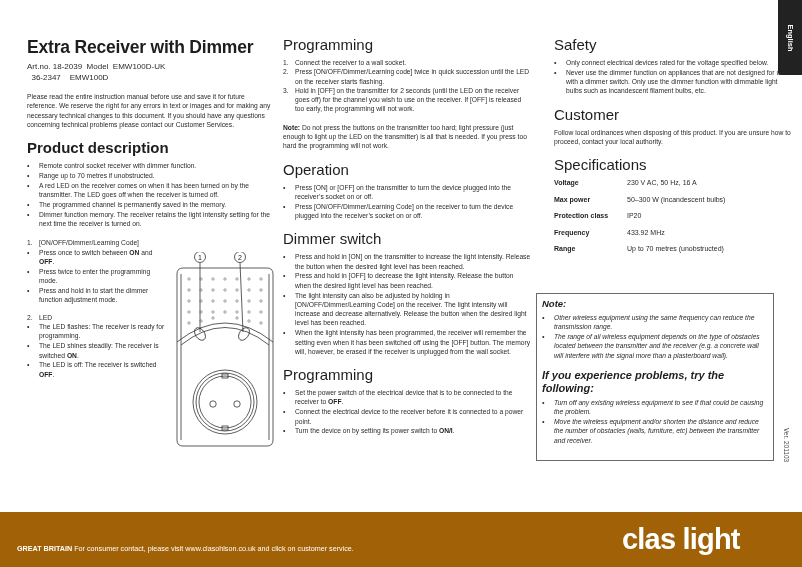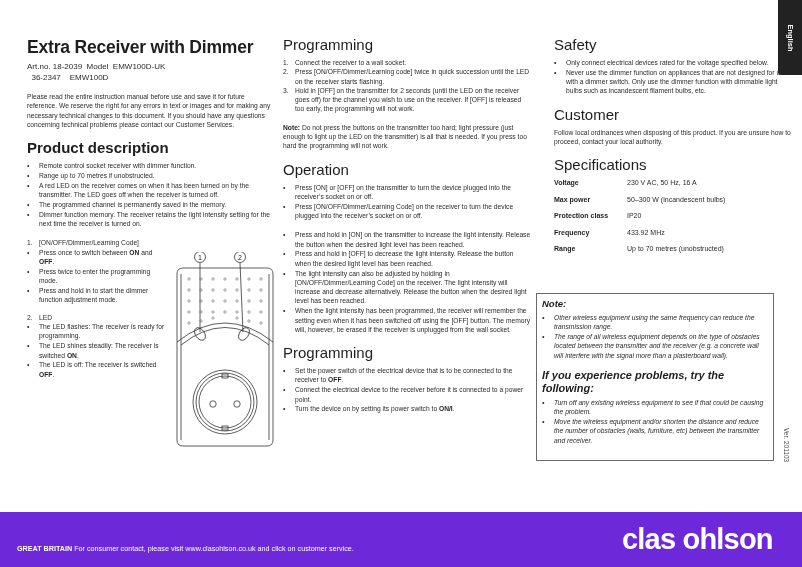--- a/index.html
+++ b/index.html
@@ -57,21 +57,21 @@
   .lang-tab span {
     position: absolute; left: 50%; top: 38px; transform: translate(-50%, -50%) rotate(90deg);
     color: #ffffff; font-size: 7.5px; font-weight: bold; white-space: nowrap;
   }
   .version {
     position: absolute; left: 786px; top: 445px; transform: translate(-50%, -50%) rotate(90deg);
     font-size: 6.5px; color: #444; white-space: nowrap;
   }
 
   .footer {
-    position: absolute; left: 0; top: 512px; width: 802px; height: 55px; background: #6d28d9;
+    position: absolute; left: 0; top: 512px; width: 802px; height: 55px; background: #a16207;
   }
   .footer .contact {
     position: absolute; left: 17px; top: 32px; color: #ffffff; font-size: 7.2px; white-space: nowrap;
     font-family: "Liberation Sans", sans-serif;
   }
   .footer .contact b { color: #ffffff; }
   .footer .logo {
     position: absolute; left: 622px; top: 10px; color: #ffffff; font-size: 29px; font-weight: bold;
     letter-spacing: -0.8px; white-space: nowrap; line-height: 34px;
   }
@@ -211,20 +211,21 @@
 
     <div class="section">
       <h2>Operation</h2>
       <ul class="bullets">
         <li>Press [ON] or [OFF] on the transmitter to turn the device plugged into the receiver’s socket on or off.</li>
         <li>Press [ON/OFF/Dimmer/Learning Code] on the receiver to turn the device plugged into the receiver’s socket on or off.</li>
       </ul>
     </div>
 
     <div class="section">
+      <h2>Dimmer switch</h2>
       <ul class="bullets">
         <li>Press and hold in [ON] on the transmitter to increase the light intensity. Release the button when the desired light level has been reached.</li>
         <li>Press and hold in [OFF] to decrease the light intensity. Release the button when the desired light level has been reached.</li>
         <li>The light intensity can also be adjusted by holding in [ON/OFF/Dimmer/Learning Code] on the receiver. The light intensity will increase and decrease alternatively. Release the button when the desired light level has been reached.</li>
         <li>When the light intensity has been programmed, the receiver will remember the setting even when it has been switched off using the [OFF] button. The memory will, however, be erased if the receiver is unplugged from the wall socket.</li>
       </ul>
     </div>
 
     <div class="section">
       <h2>Programming</h2>
@@ -293,15 +294,15 @@
   </div>
 
   <div class="lang-tab">
     <span>English</span>
   </div>
 
   <div class="version">Ver. 201103</div>
 
   <div class="footer">
     <div class="contact"><b>GREAT BRITAIN</b><span> For consumer contact, please visit www.clasohlson.co.uk and click on customer service.</span></div>
-    <div class="logo">clas ohlson</div>
+    <div class="logo">clas light</div>
   </div>
 </div>
 
 </body></html>

